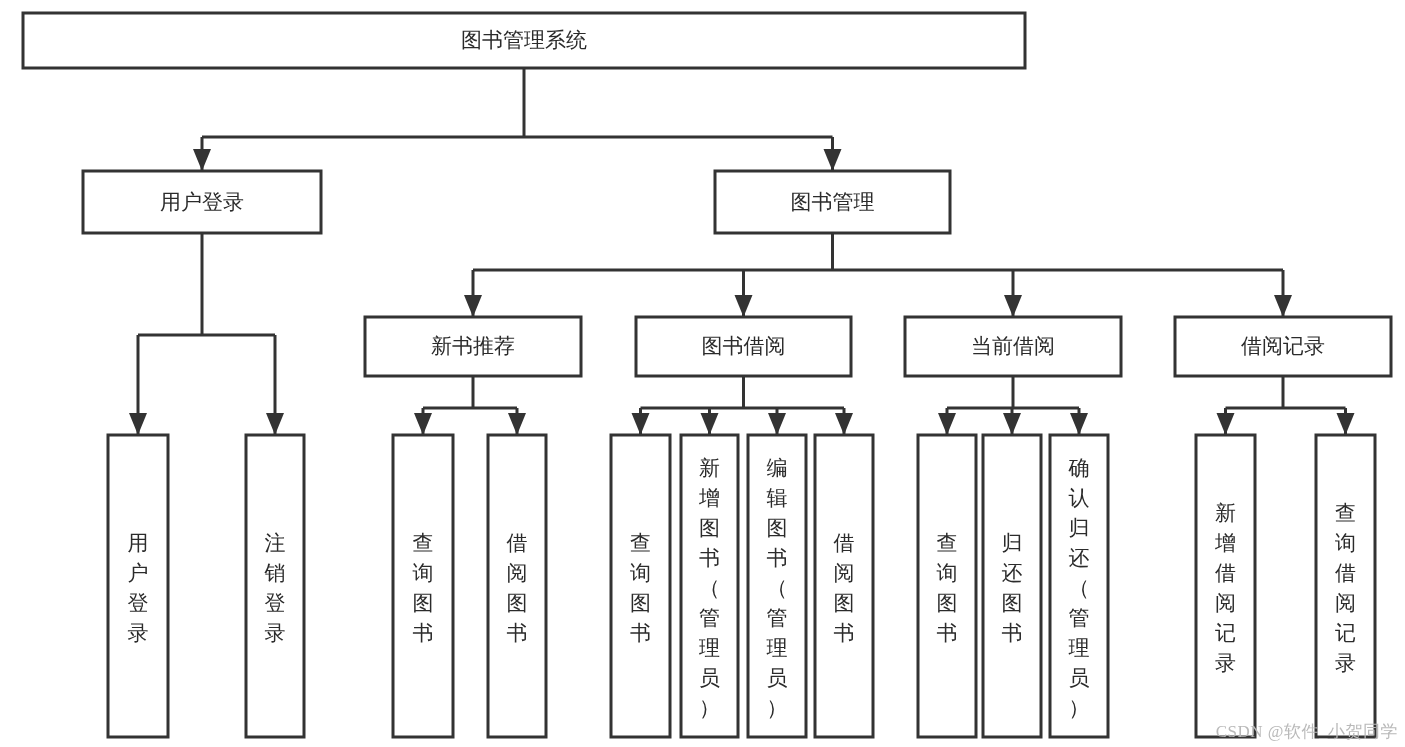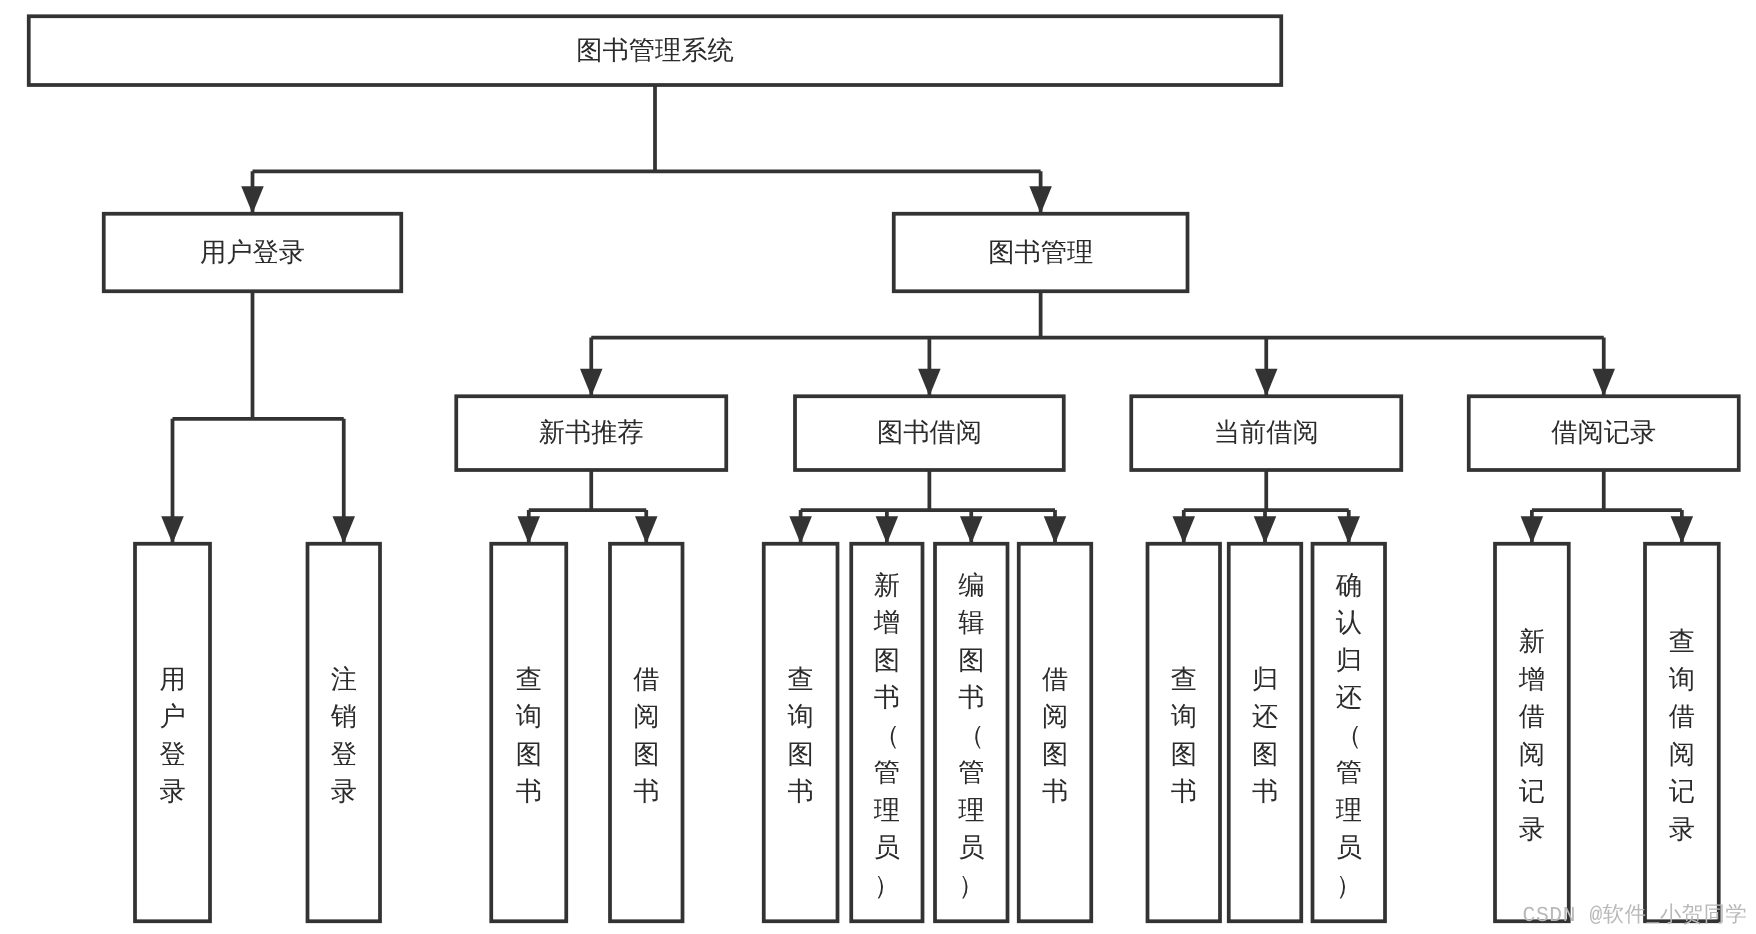--- a/index.html
+++ b/index.html
@@ -48,21 +48,21 @@
   }
   .vchar {
     font-family: "Liberation Sans", "DejaVu Sans", sans-serif;
     font-size: 21px;
     fill: #2b2b2b;
   }
   .watermark {
     position: absolute;
     right: 10px;
     bottom: 4px;
-    font-family: Liberation Mono, monospace;
+    font-family: Liberation Serif, serif;
     font-size: 17px;
     color: #b9b9b9;
     letter-spacing: 0.5px;
     white-space: nowrap;
     pointer-events: none;
     margin-top: 41px;
   }
 </style>
 </head>
 <body>

